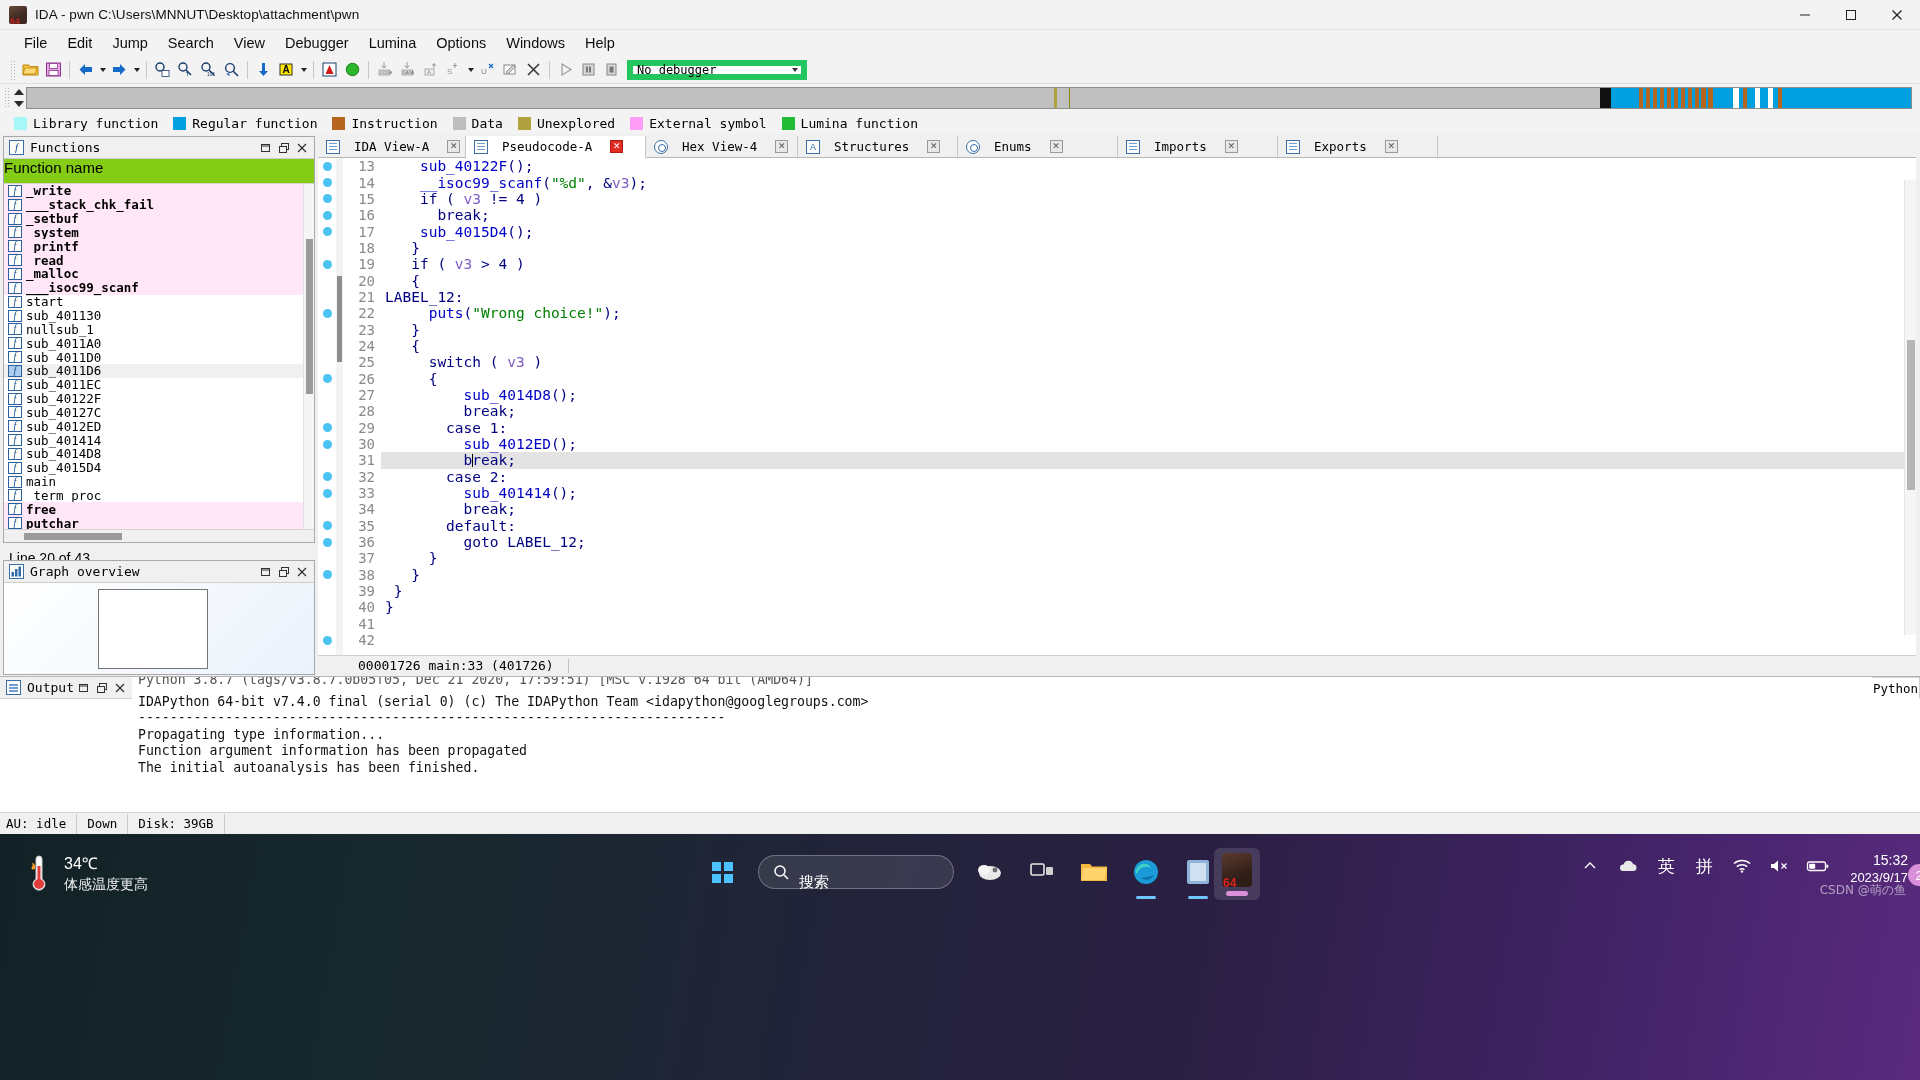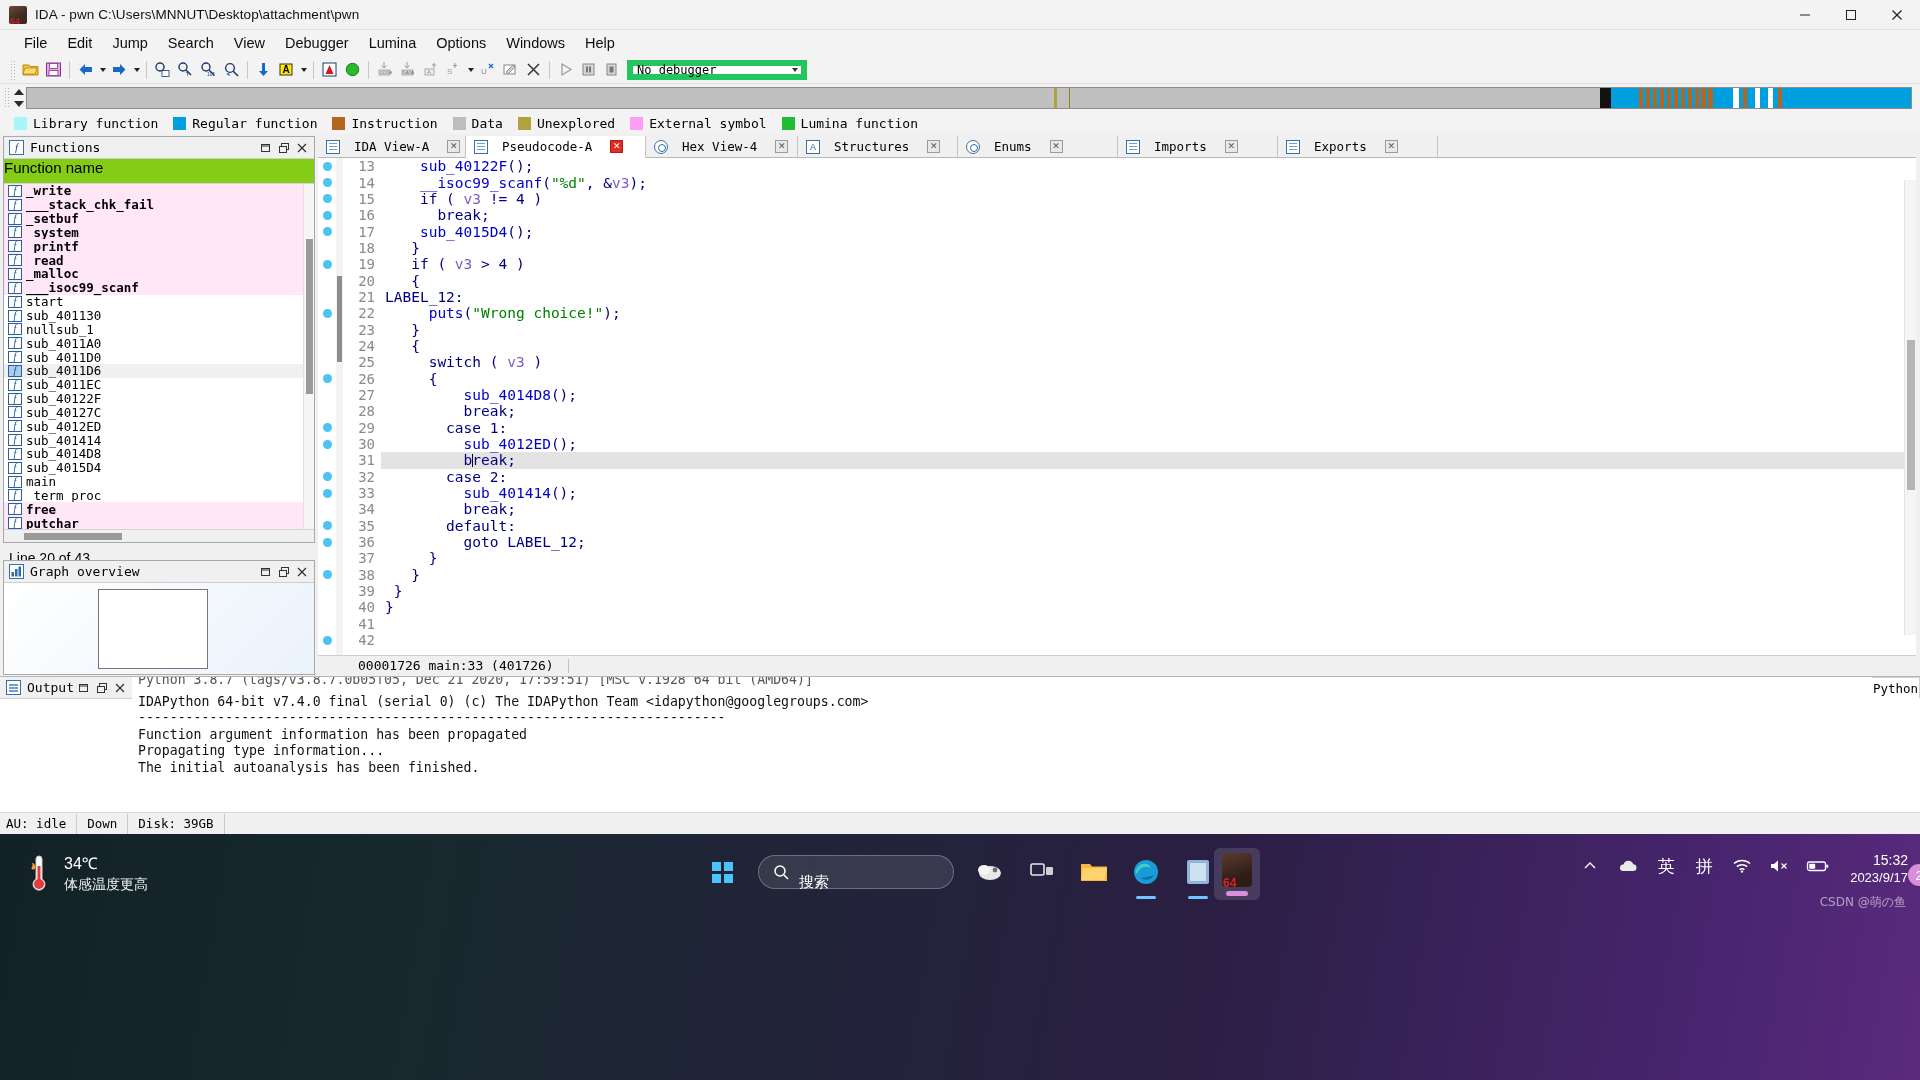--- a/index.html
+++ b/index.html
@@ -380,21 +380,21 @@
   #clock { color: #fff; text-align: right; line-height: 17px; margin-left: 6px; position: relative; }
   #clock .c1 { font-size: 14px; font-family: "Liberation Sans", sans-serif; }
   #clock .c2 { font-size: 13px; font-family: "Liberation Sans", sans-serif; }
   #notif-badge {
     position: absolute; right: -22px; top: 12px; width: 22px; height: 22px;
     border-radius: 50%; background: #d98fd9; color: #fff; font-size: 13px;
     display: flex; align-items: center; justify-content: center;
     font-family: "Liberation Sans", sans-serif;
   }
   #watermark {
-    position: absolute; right: 14px; top: 60px; color: rgba(255,255,255,.55);
+    position: absolute; right: 14px; top: 48px; color: rgba(255,255,255,.55);
     font-size: 12px; font-family: "DejaVu Sans", sans-serif;
   }
   #tb-avatar {
     position: absolute; right: 660px; top: 14px; width: 46px; height: 52px;
     border-radius: 6px; background: rgba(255,255,255,.13);
     display: flex; flex-direction: column; align-items: center; justify-content: center;
   }
   #tb-avatar .face {
     width: 30px; height: 34px; border-radius: 4px;
     background: linear-gradient(160deg,#5b3b2e 0%,#2e1d16 70%);
@@ -1006,22 +1006,22 @@
             <line x1="1" y1="1" x2="9" y2="9" stroke="#333" stroke-width="1.2"></line>
             <line x1="9" y1="1" x2="1" y2="9" stroke="#333" stroke-width="1.2"></line>
           </svg>
       </div>
     </div>
   </div>
   <div id="output-log">
       <div class="olog clipped">Python 3.8.7 (tags/v3.8.7.0b05f05, Dec 21 2020, 17:59:51) [MSC v.1928 64 bit (AMD64)]</div>
       <div class="olog">IDAPython 64-bit v7.4.0 final (serial 0) (c) The IDAPython Team &lt;idapython@googlegroups.com&gt;</div>
       <div class="olog">--------------------------------------------------------------------------</div>
+      <div class="olog">Propagating type information...</div>
       <div class="olog">Function argument information has been propagated</div>
-      <div class="olog">Propagating type information...</div>
       <div class="olog">The initial autoanalysis has been finished.</div>
     </div>
   <div id="python-row">
     <div id="python-tab">Python</div>
     <div id="python-input"></div>
   </div>
 </div>
 
 <div id="ida-status">
   <span class="seg">AU:   idle</span>

